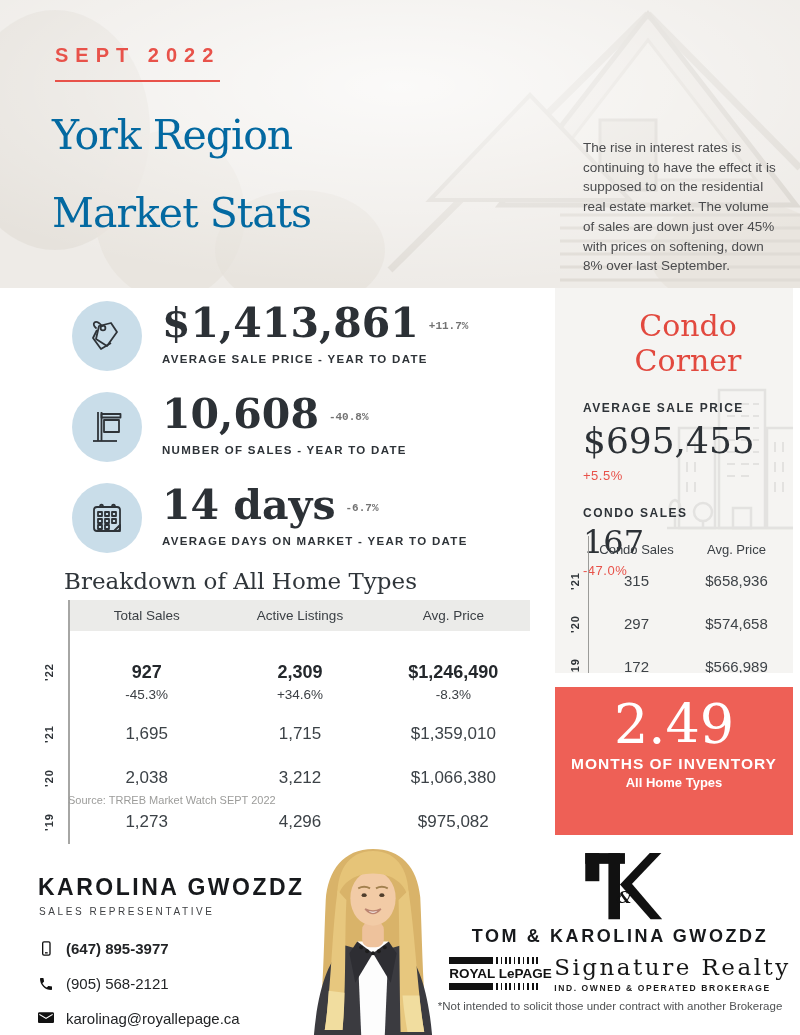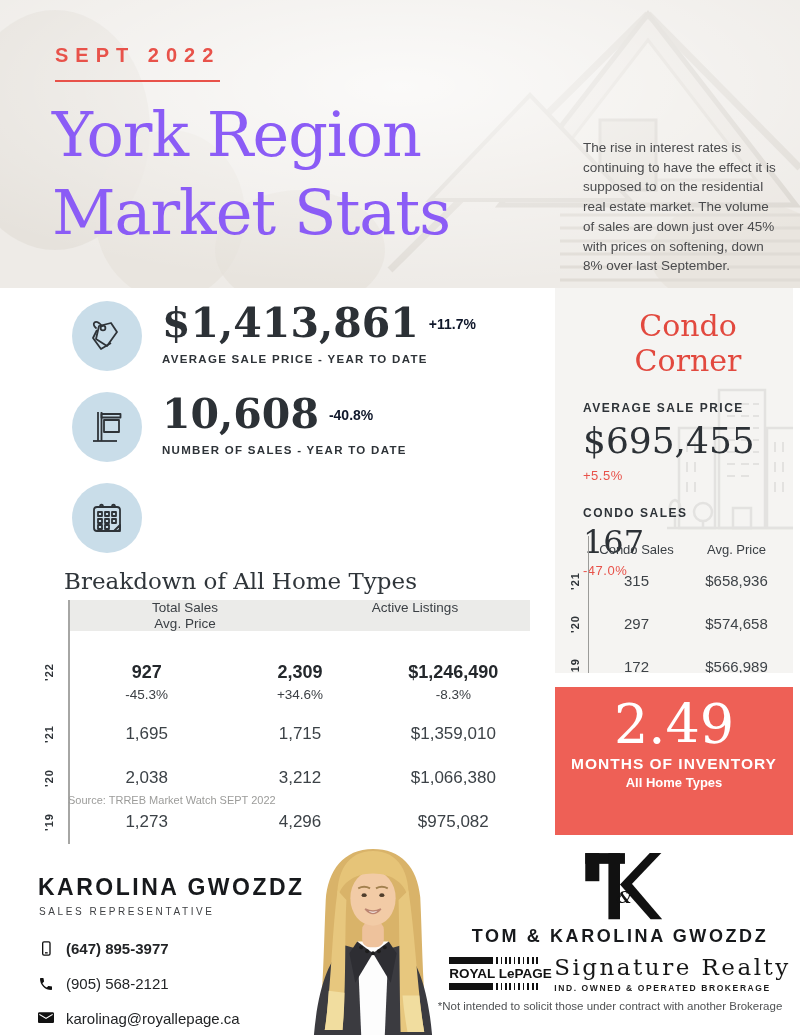--- a/index.html
+++ b/index.html
@@ -12,45 +12,45 @@
   .serif { font-family:"DejaVu Serif","Liberation Serif",serif; }
 
   
   .header { position:absolute; left:0; top:0; width:800px; height:288px; background:#eeebe7; }
   .header-bg { position:absolute; inset:0; }
   .eyebrow {
     position:absolute; left:55px; top:44px; color:#e8524a; font-size:20px; font-weight:bold;
     letter-spacing:7px; padding-bottom:13px; border-bottom:2px solid #e8524a;
   }
   .main-title {
-    position:absolute; left:52px; top:96px; font-size:62px; line-height:78px;
-    color:#8b5cf6; font-weight:500; letter-spacing:-1px;
+    position:absolute; left:52px; top:96px; font-size:41px; line-height:78px;
+    color:#0369a1; font-weight:500; letter-spacing:-1px;
   }
   .intro {
     position:absolute; left:583px; top:138px; width:198px; font-size:13.5px;
     line-height:1.46; color:#4a4b4d;
   }
 
   
   .stat { position:absolute; left:72px; display:flex; gap:20px; align-items:flex-start; }
   .stat-circle {
     width:70px; height:70px; border-radius:50%; background:#c9dde9; flex:0 0 auto;
     display:flex; align-items:center; justify-content:center;
   }
   .stat-value { font-size:41px; font-weight:bold; color:#2c3136; line-height:1.1; }
-  .stat-change { font-size:14px; font-weight:bold; color:#0f172a; margin-left:10px; font-family:Liberation Sans, sans-serif; letter-spacing:0; vertical-align:8px; }
+  .stat-change { font-size:11px; font-weight:bold; color:#737373; margin-left:10px; font-family:Liberation Mono, monospace; letter-spacing:0; vertical-align:8px; }
   .stat-label { font-size:11.5px; font-weight:bold; letter-spacing:1.3px; color:#2e3338; margin-top:7px; }
   #stat-0 { top:301px; } #stat-1 { top:392px; } #stat-2 { top:483px; }
 
   
   .bd-title { position:absolute; left:64px; top:568px; font-size:23px; color:#2f353a; font-weight:500; }
   .bd-table { position:absolute; left:46px; top:600px; width:484px; }
   .bd-inner { margin-left:22px; border-left:2px solid #a6a6a4; }
   .bd-header {
-    background:#ebebe9; display:grid; grid-template-columns:1fr 1fr; height:31px;
+    background:#ebebe9; display:grid; grid-template-columns:1fr 1fr 1fr; height:31px;
     align-items:center; text-align:center; font-size:13.5px; color:#3a3f44;
   }
   .bd-row { display:grid; grid-template-columns:1fr 1fr 1fr; text-align:center; position:relative; }
   .bd-row.primary { padding:31px 0 10px; }
   .bd-row.primary .v { font-size:18px; font-weight:bold; color:#24282c; }
   .bd-row.primary .c { font-size:13.5px; color:#3c4045; margin-top:4px; }
   .bd-row.simple { padding:12px 0; font-size:17px; color:#3c4247; }
   .year-label {
     position:absolute; left:-27px; top:50%;
     transform:translateY(-50%) rotate(180deg); writing-mode:vertical-rl;
@@ -186,20 +186,24 @@
         <rect x="11" y="14" width="4" height="4"></rect>
           <rect x="18" y="14" width="4" height="4"></rect>
           <rect x="25" y="14" width="4" height="4"></rect>
         <rect x="11" y="21" width="4" height="4"></rect>
           <rect x="18" y="21" width="4" height="4"></rect>
           <rect x="25" y="21" width="4" height="4"></rect>
         <rect x="11" y="27" width="4" height="4"></rect>
           <rect x="18" y="27" width="4" height="4"></rect>
         <path d="M33 27 L27 33 L33 33 Z" fill="none"></path>
       </svg>
+    </div>
+    <div>
+      <div><span class="stat-value serif">14 days</span><span class="stat-change">-6.7%</span></div>
+      <div class="stat-label">AVERAGE DAYS ON MARKET - YEAR TO DATE</div>
     </div>
   </div>
 
   <h2 class="bd-title serif">Breakdown of All Home Types</h2>
   <div class="bd-table">
     <div class="bd-inner">
       <div class="bd-header">
         <div>Total Sales</div>
         <div>Active Listings</div>
         <div>Avg. Price</div>

